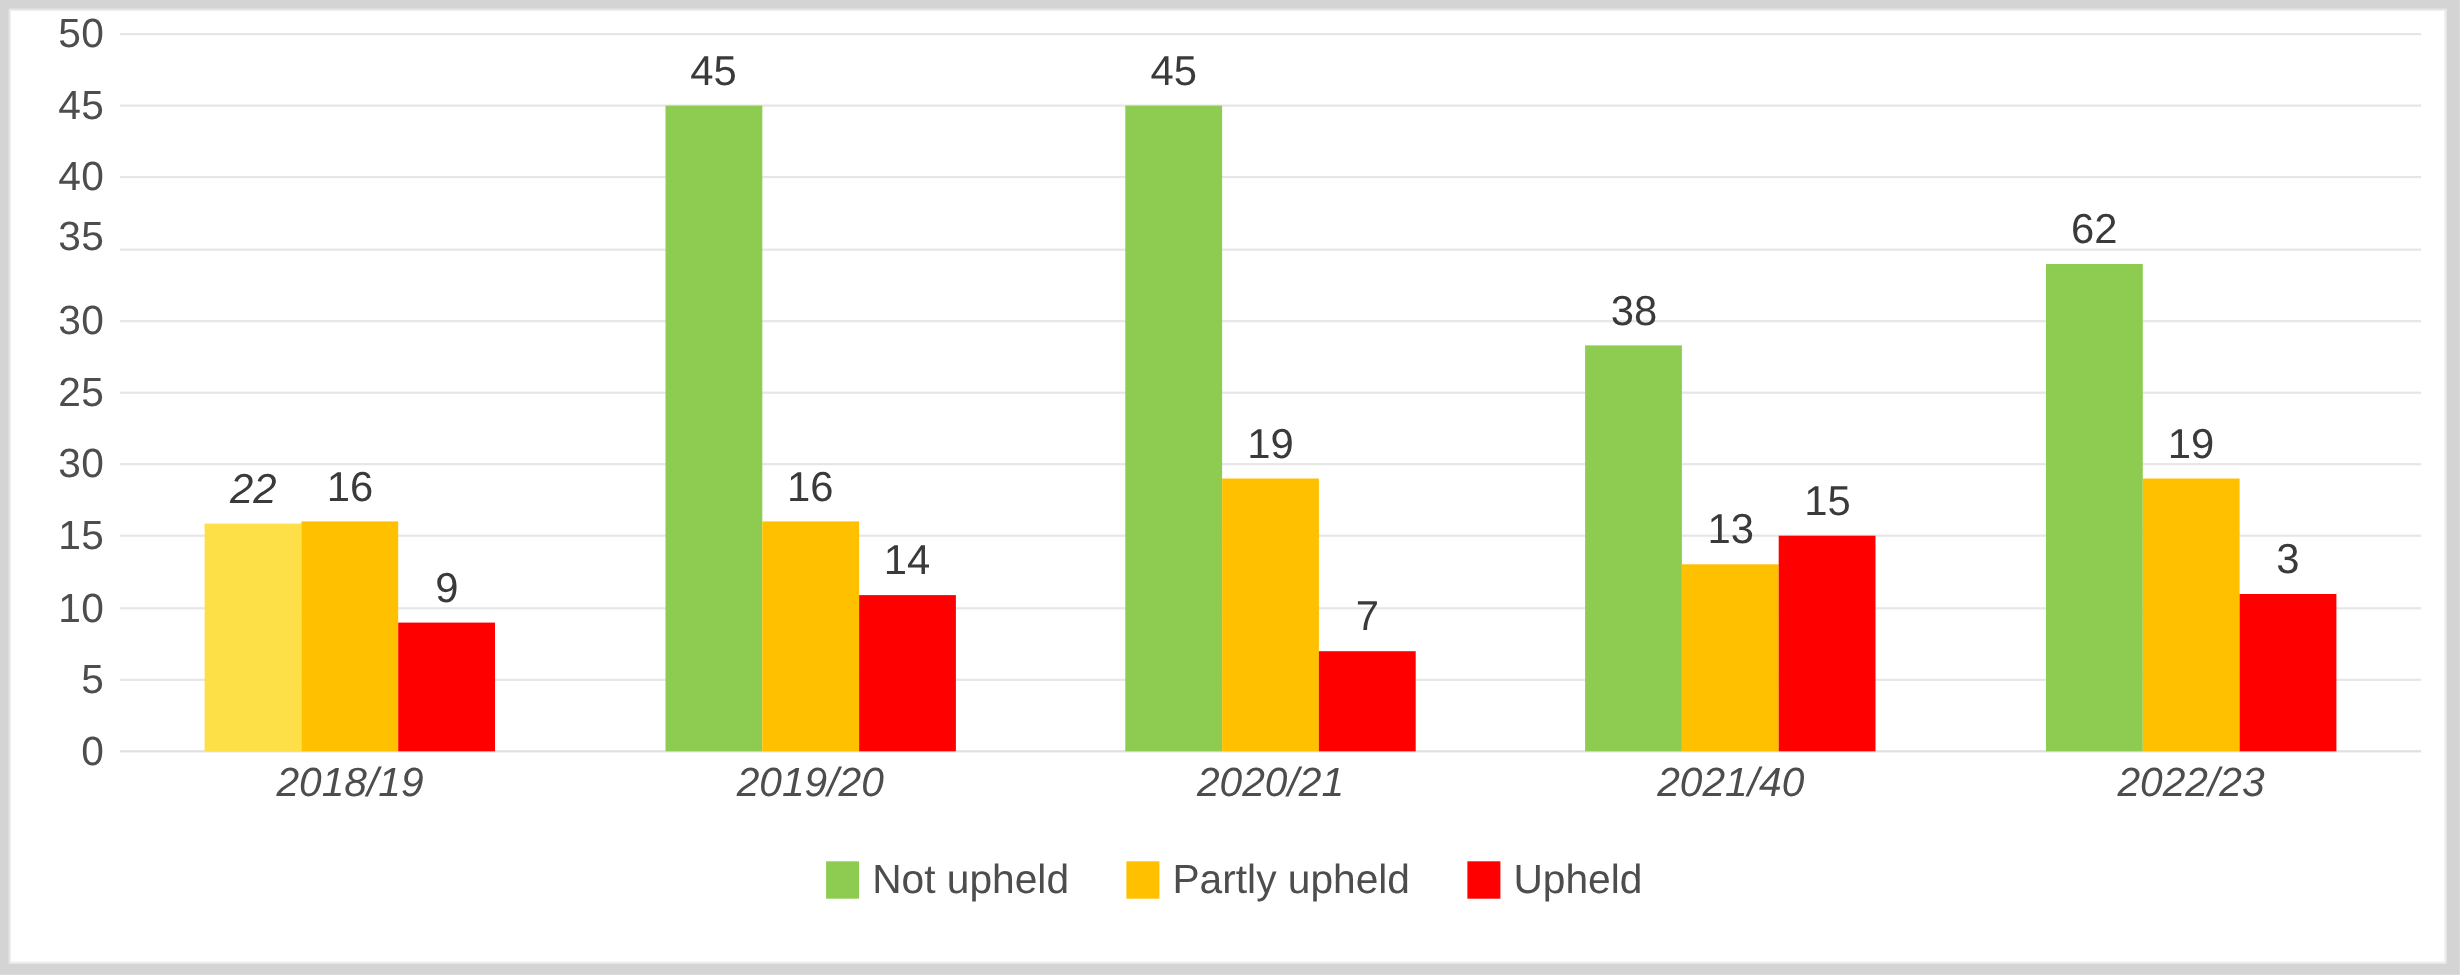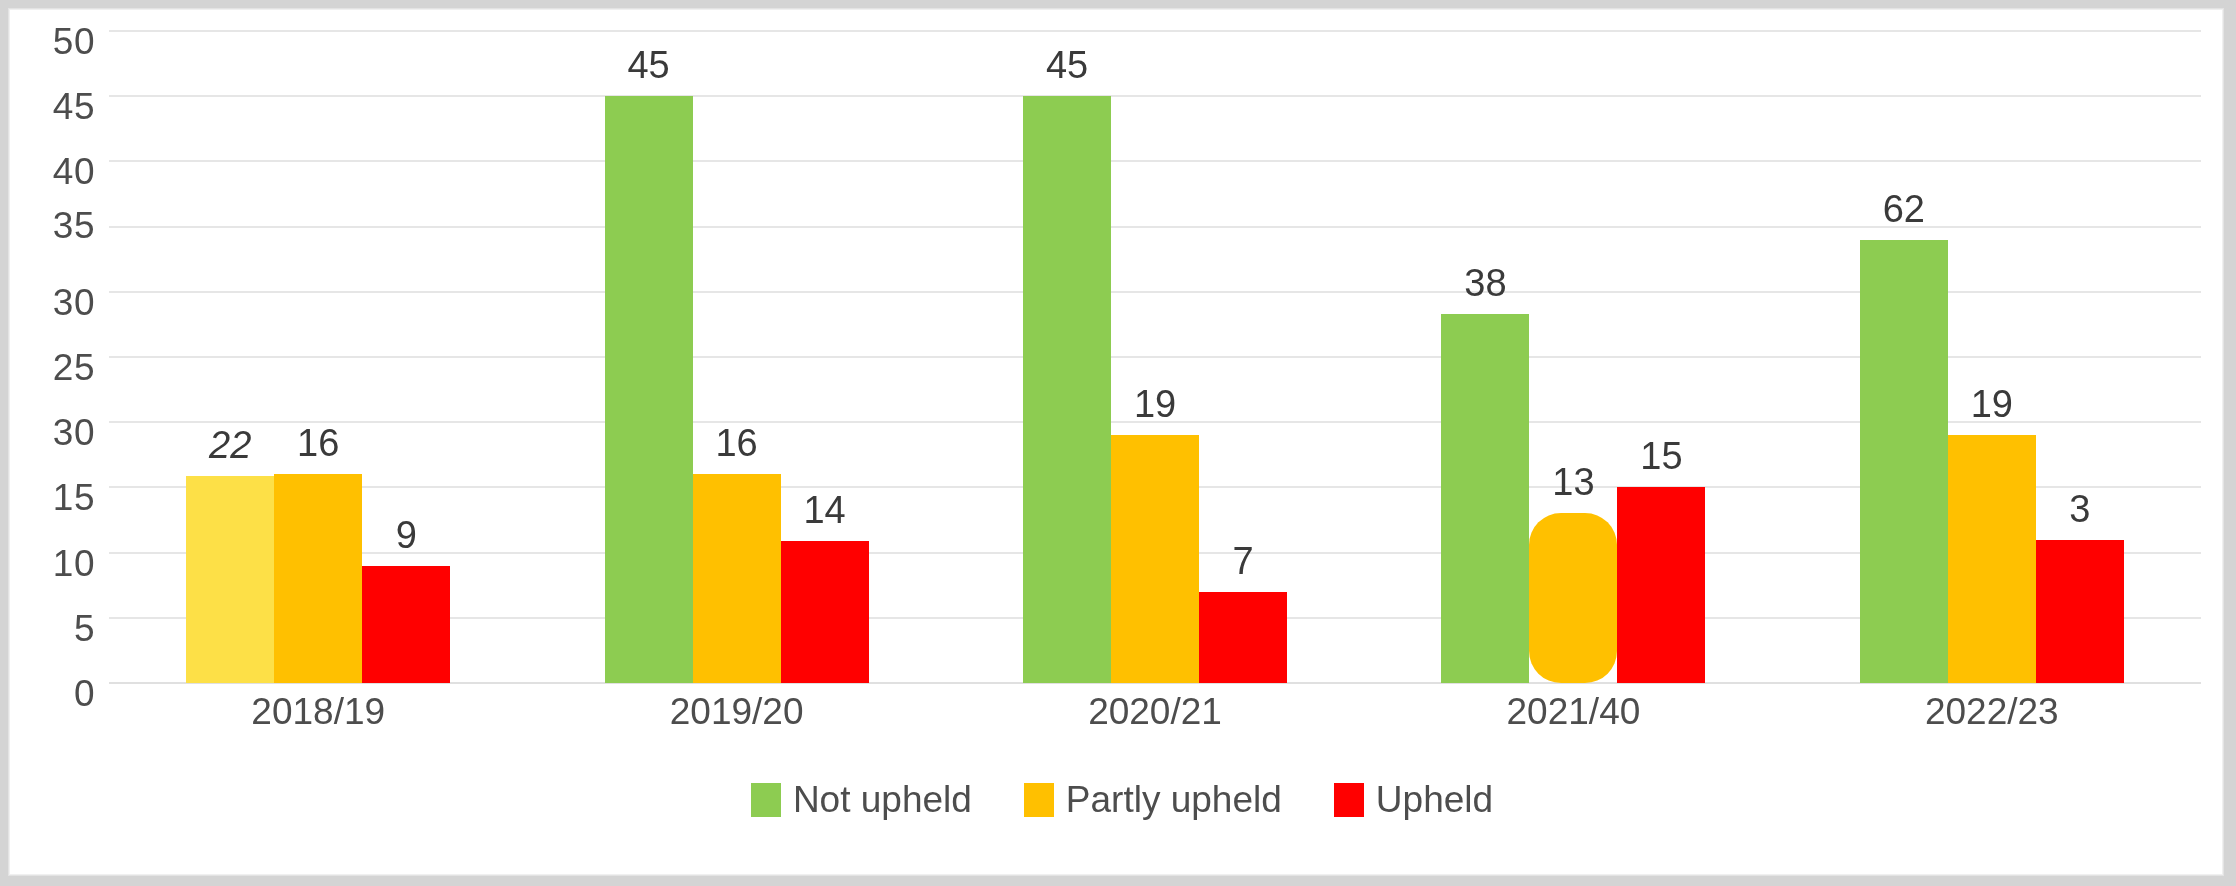--- a/index.html
+++ b/index.html
@@ -45,21 +45,20 @@
   }
   .y-tick {
     position: absolute;
     right: 10px;
     transform: translateY(-50%);
     font-size: 37px;
     color: #4d4d4d;
     letter-spacing: 0.5px;
     white-space: nowrap;
     font-family: "Liberation Sans", sans-serif;
-    margin-top: 11px;
   }
 
   
   .grid-area {
     position: absolute;
     left: 100px;
     top: 22px;
     right: 22px;
     height: 652px;
   }
@@ -121,20 +120,21 @@
 
   
   .x-axis {
     position: absolute;
     left: 100px;
     right: 22px;
     top: 682px;
     height: 60px;
     display: flex;
     flex-direction: row;
+    font-style: italic;
   }
   .x-cat {
     flex: 1 1 0;
     text-align: center;
     font-size: 37px;
     color: #4d4d4d;
     font-family: "Liberation Sans", sans-serif;
   }
 
   
@@ -252,21 +252,21 @@
             </div>
           </div>
         </div>
         <div class="group">
           <div class="bar-slot">
             <div class="bar" style="height: 369px; background: rgb(141, 204, 81);">
               <span class="bar-value">38</span>
             </div>
           </div>
           <div class="bar-slot">
-            <div class="bar" style="height: 169.52px; background: rgb(255, 192, 0); border-radius: 32px;">
+            <div class="bar" style="height: 169.52px; background: rgb(255, 192, 0);">
               <span class="bar-value">13</span>
             </div>
           </div>
           <div class="bar-slot">
             <div class="bar" style="height: 195.6px; background: rgb(255, 0, 0);">
               <span class="bar-value">15</span>
             </div>
           </div>
         </div>
         <div class="group">

